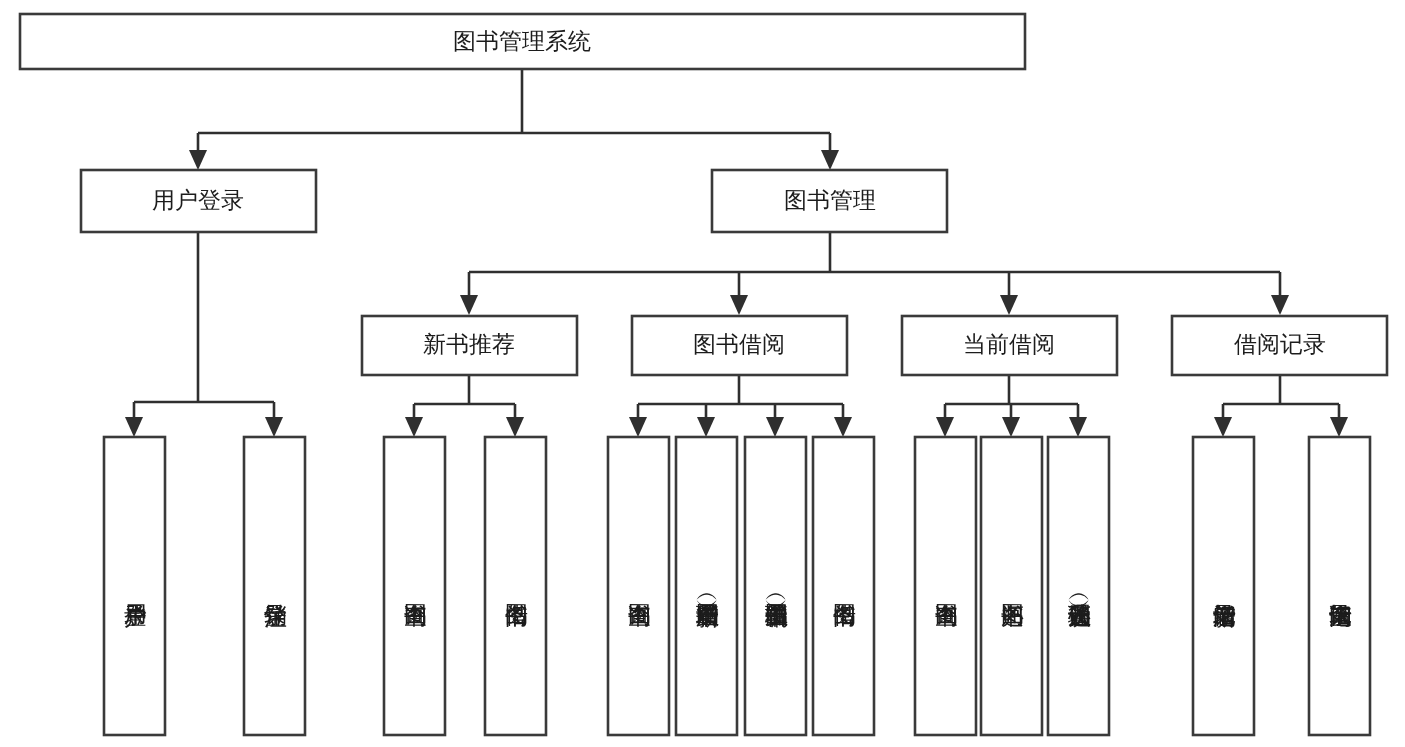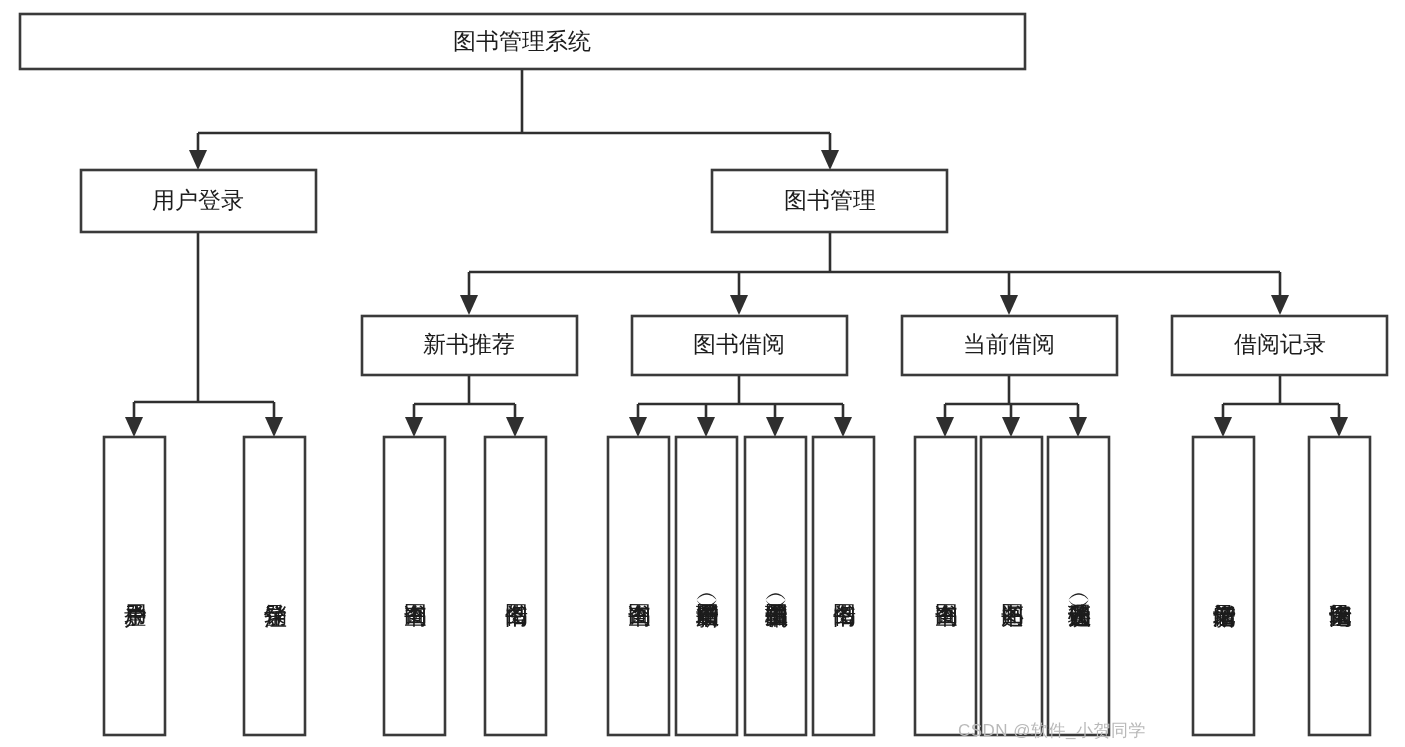--- a/index.html
+++ b/index.html
@@ -233,14 +233,13 @@
       <rect class="node-box" x="1193" y="437" width="61" height="298"></rect>
       <text class="node-label-v" x="1223" y="586">新增借阅记录</text>
     </g>
     <g>
       <rect class="node-box" x="1309" y="437" width="61" height="298"></rect>
       <text class="node-label-v" x="1339" y="586">查询借阅记录</text>
     </g>
 
   </svg>
 
-  <div class="watermark-text">CSDN @软件_小贺同学</div>
 </div>
 
 </body></html>

